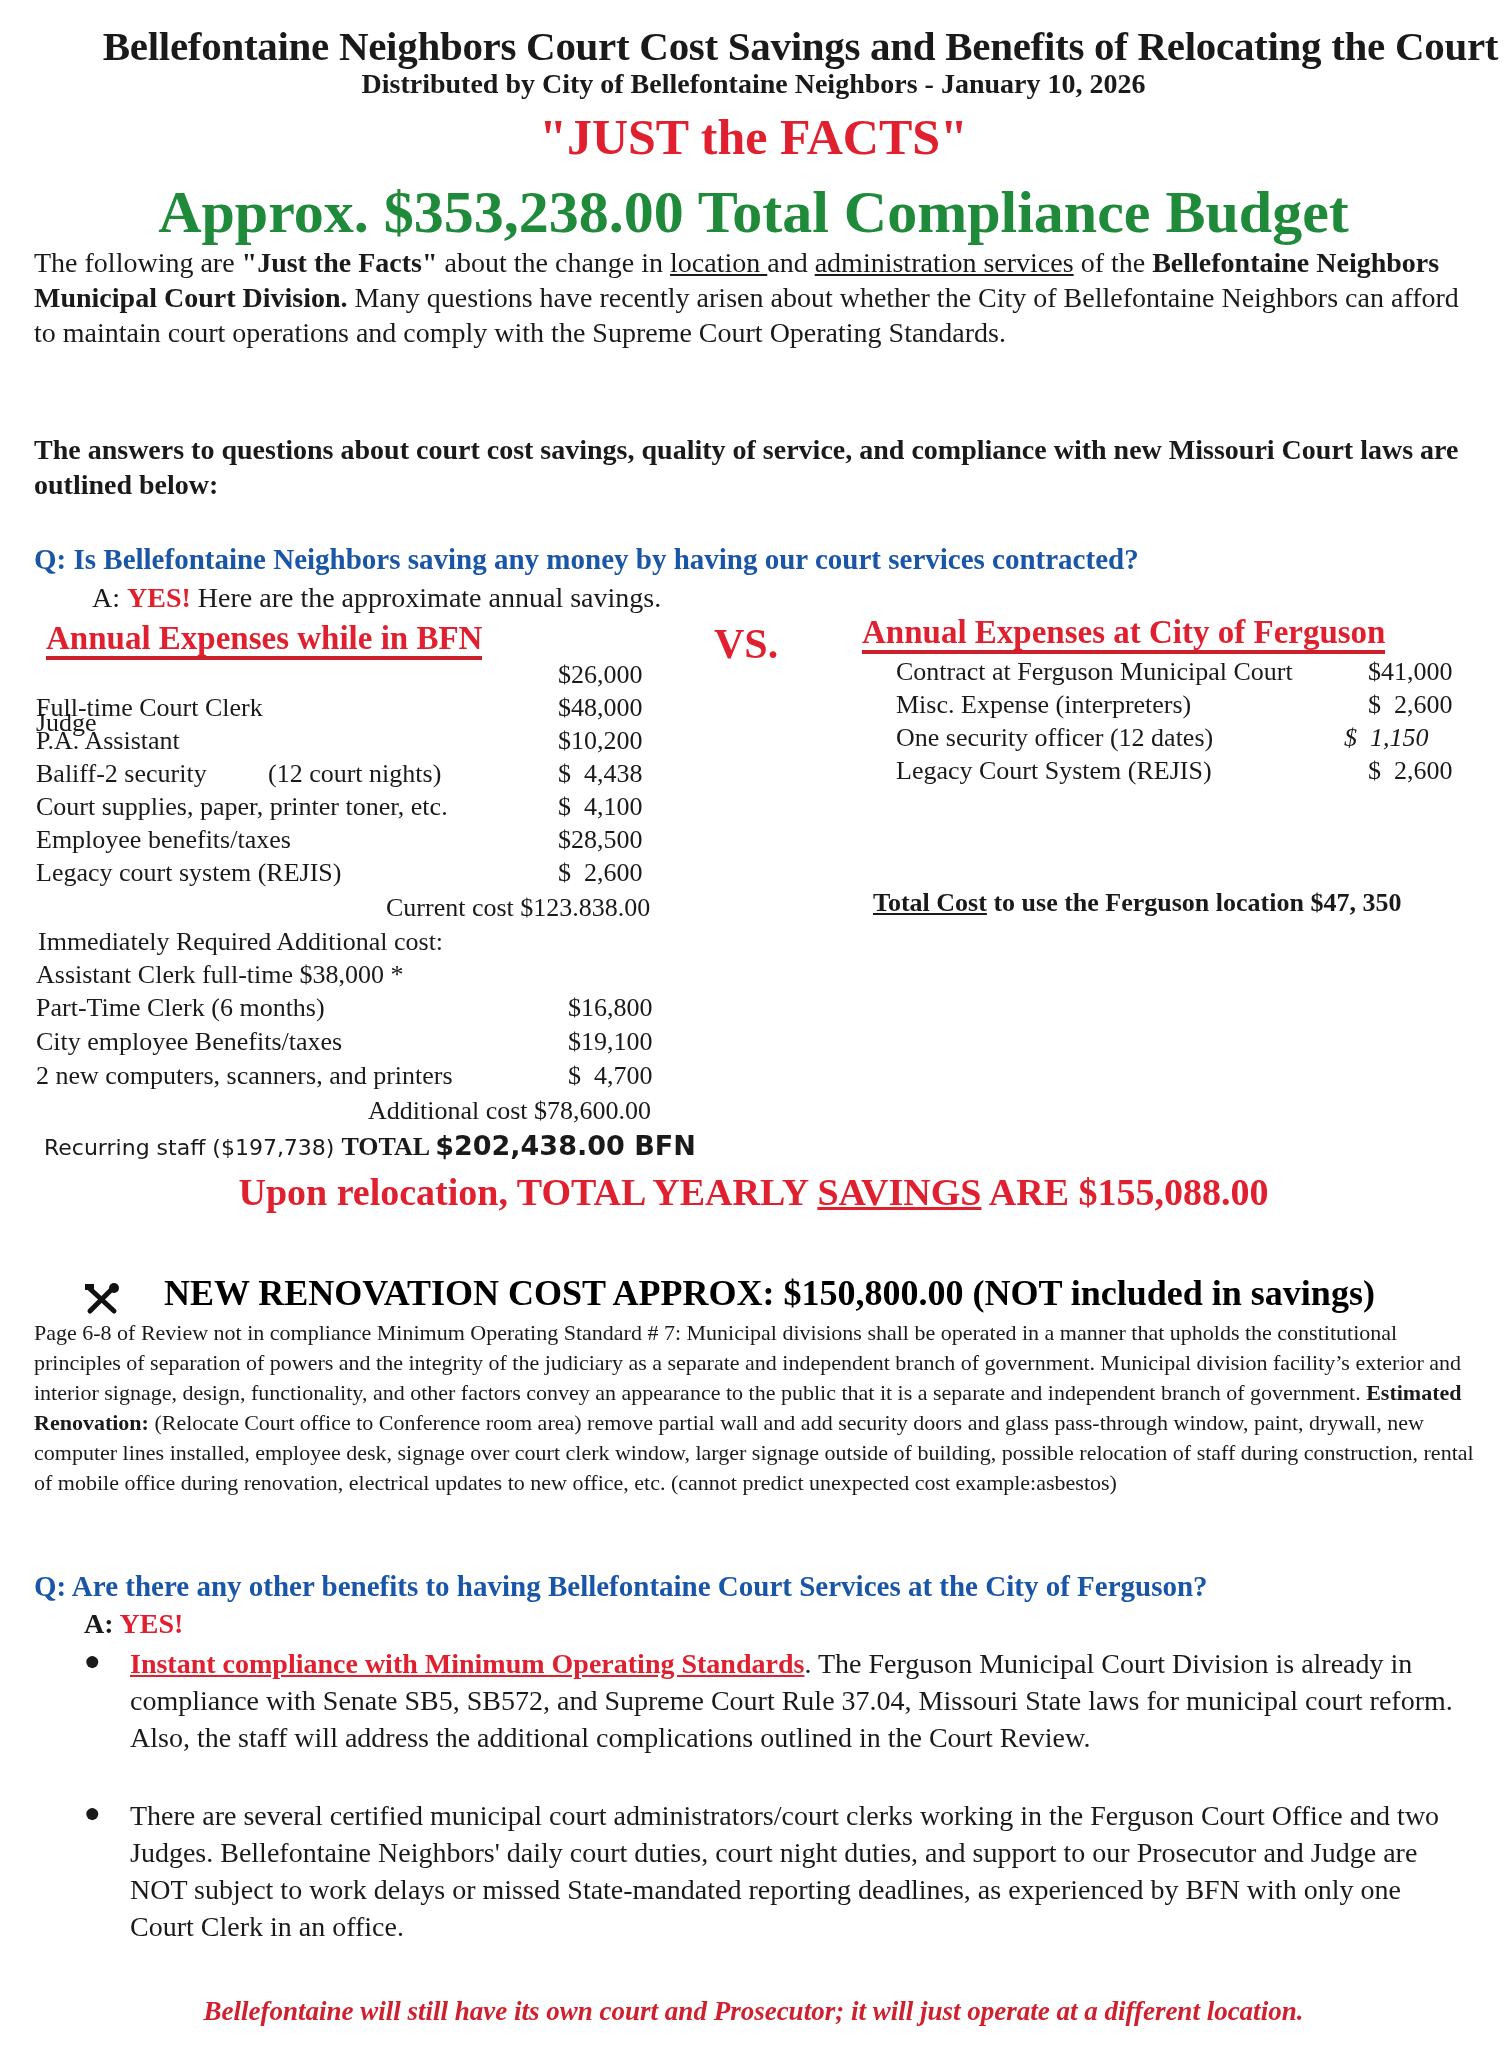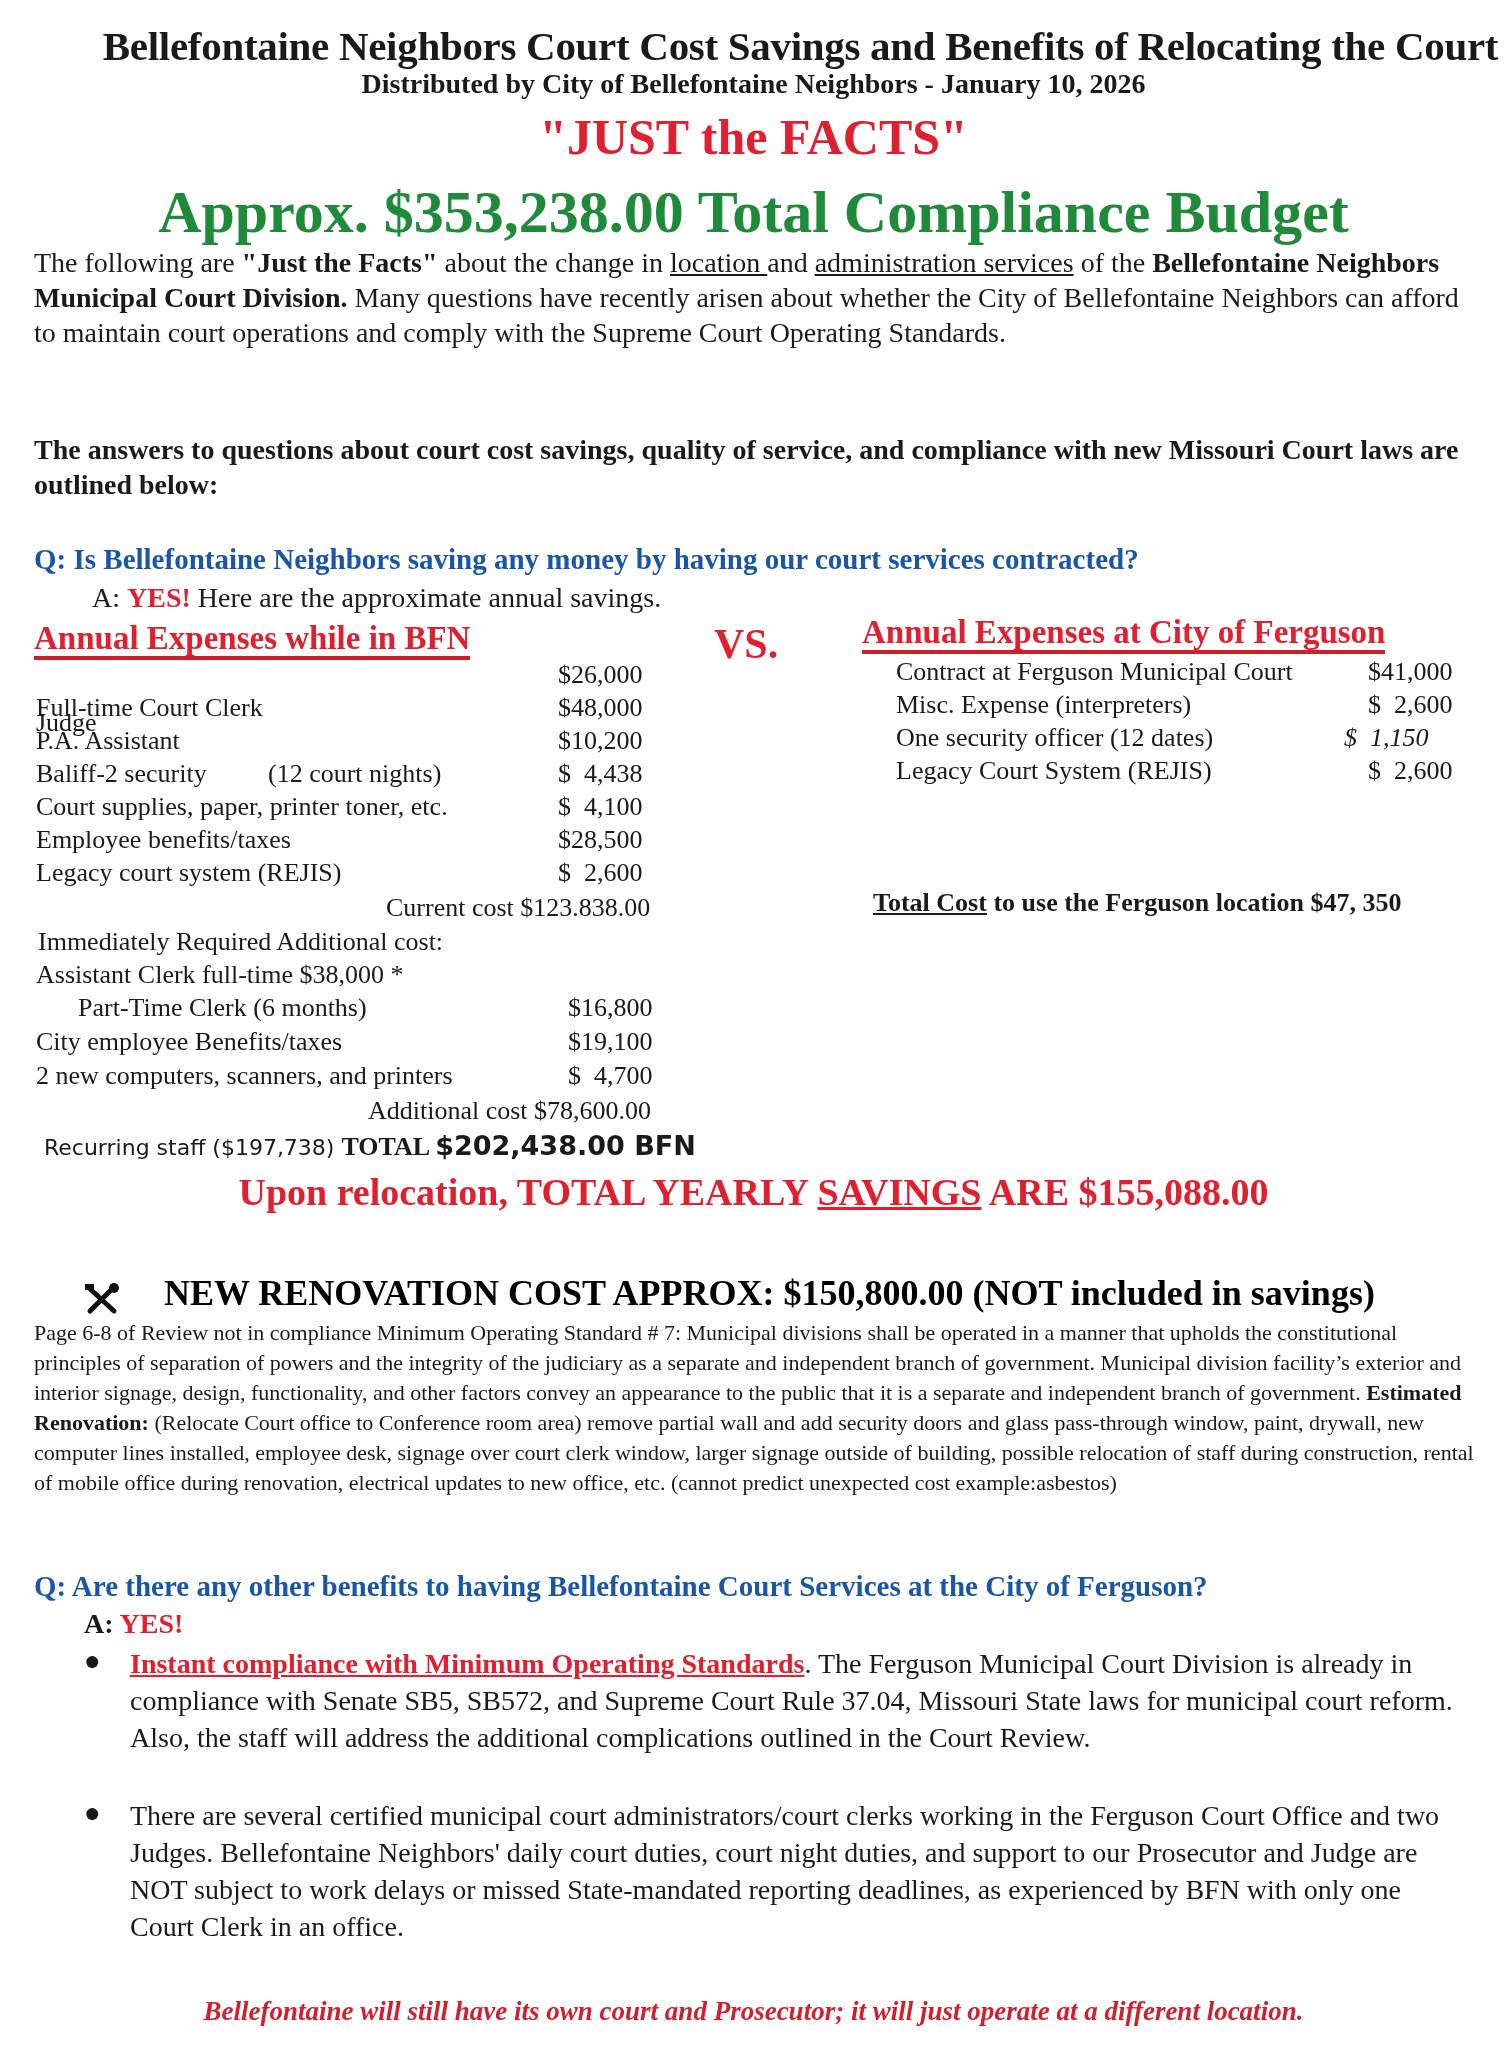--- a/index.html
+++ b/index.html
@@ -43,21 +43,21 @@
 <div class="abs para intro">
   <span>The following are </span><b>"Just the Facts"</b><span> about the change in </span><span class="ul">location </span><span>and </span><span class="ul">administration services</span><span> of the </span><b>Bellefontaine Neighbors Municipal Court Division.</b><span> Many questions have recently arisen about whether the City of Bellefontaine Neighbors can afford to maintain court operations and comply with the Supreme Court Operating Standards.</span>
 </div>
 <div class="abs para answers">The answers to questions about court cost savings, quality of service, and compliance with new Missouri Court laws are outlined below:</div>
 
 <div class="abs q" style="top:543px;">Q: Is Bellefontaine Neighbors saving any money by having our court services contracted?</div>
 <div class="abs a" style="left:92px; top:582px;">
   <span>A: </span><span class="red">YES!</span><span> Here are the approximate annual savings.</span>
 </div>
 
-<div class="abs hdr" style="left:34px; top:620px;">Annual Expenses while in BFN</div>
+<div class="abs hdr" style="left:46px; top:620px;">Annual Expenses while in BFN</div>
 <div class="abs vs" style="left:714px; top:620px;">VS.</div>
 
 <div id="bfn-rows">
     <div class="abs row" style="left: 36px; top: 660px; margin-top: 48px;">Judge</div>
     <div class="abs row" style="left: 558px; top: 660px; white-space: pre;">$26,000</div>
     <div class="abs row" style="left: 36px; top: 693px;">Full-time Court Clerk</div>
     <div class="abs row" style="left: 558px; top: 693px; white-space: pre;">$48,000</div>
     <div class="abs row" style="left: 36px; top: 726px;">P.A. Assistant</div>
     <div class="abs row" style="left: 558px; top: 726px; white-space: pre;">$10,200</div>
     <div class="abs row" style="left: 36px; top: 759px;">Baliff-2 security</div>
@@ -68,21 +68,21 @@
     <div class="abs row" style="left: 36px; top: 825px;">Employee benefits/taxes</div>
     <div class="abs row" style="left: 558px; top: 825px; white-space: pre;">$28,500</div>
     <div class="abs row" style="left: 36px; top: 858px;">Legacy court system (REJIS)</div>
     <div class="abs row" style="left: 558px; top: 858px; white-space: pre;">$  2,600</div>
   </div>
 
 <div class="abs row" style="left:386px; top:893px;">Current cost $123.838.00</div>
 <div class="abs row" style="left:38px; top:927px;">Immediately Required Additional cost:</div>
 <div class="abs row" style="left:36px; top:960px;">Assistant Clerk full-time $38,000 *</div>
 <div id="bfn-add-rows">
-    <div class="abs row" style="left: 36px; top: 993px; margin-left: 42px;">Part-Time Clerk (6 months)</div>
+    <div class="abs row" style="left: 36px; top: 993px;">Part-Time Clerk (6 months)</div>
     <div class="abs row" style="left: 568px; top: 993px; white-space: pre;">$16,800</div>
     <div class="abs row" style="left: 36px; top: 1027px;">City employee Benefits/taxes</div>
     <div class="abs row" style="left: 568px; top: 1027px; white-space: pre;">$19,100</div>
     <div class="abs row" style="left: 36px; top: 1061px;">2 new computers, scanners, and printers</div>
     <div class="abs row" style="left: 568px; top: 1061px; white-space: pre;">$  4,700</div>
   </div>
 <div class="abs row" style="left:368px; top:1096px;">Additional cost $78,600.00</div>
 
 <div class="abs" style="left:44px; top:1130px; font-size:26px;">
   <span class="sans-bold" style="font-weight:normal; font-size:22px;">Recurring staff ($197,738) </span><b>TOTAL </b><span class="sans-bold" style="font-size:27px;">$202,438.00 BFN</span>

